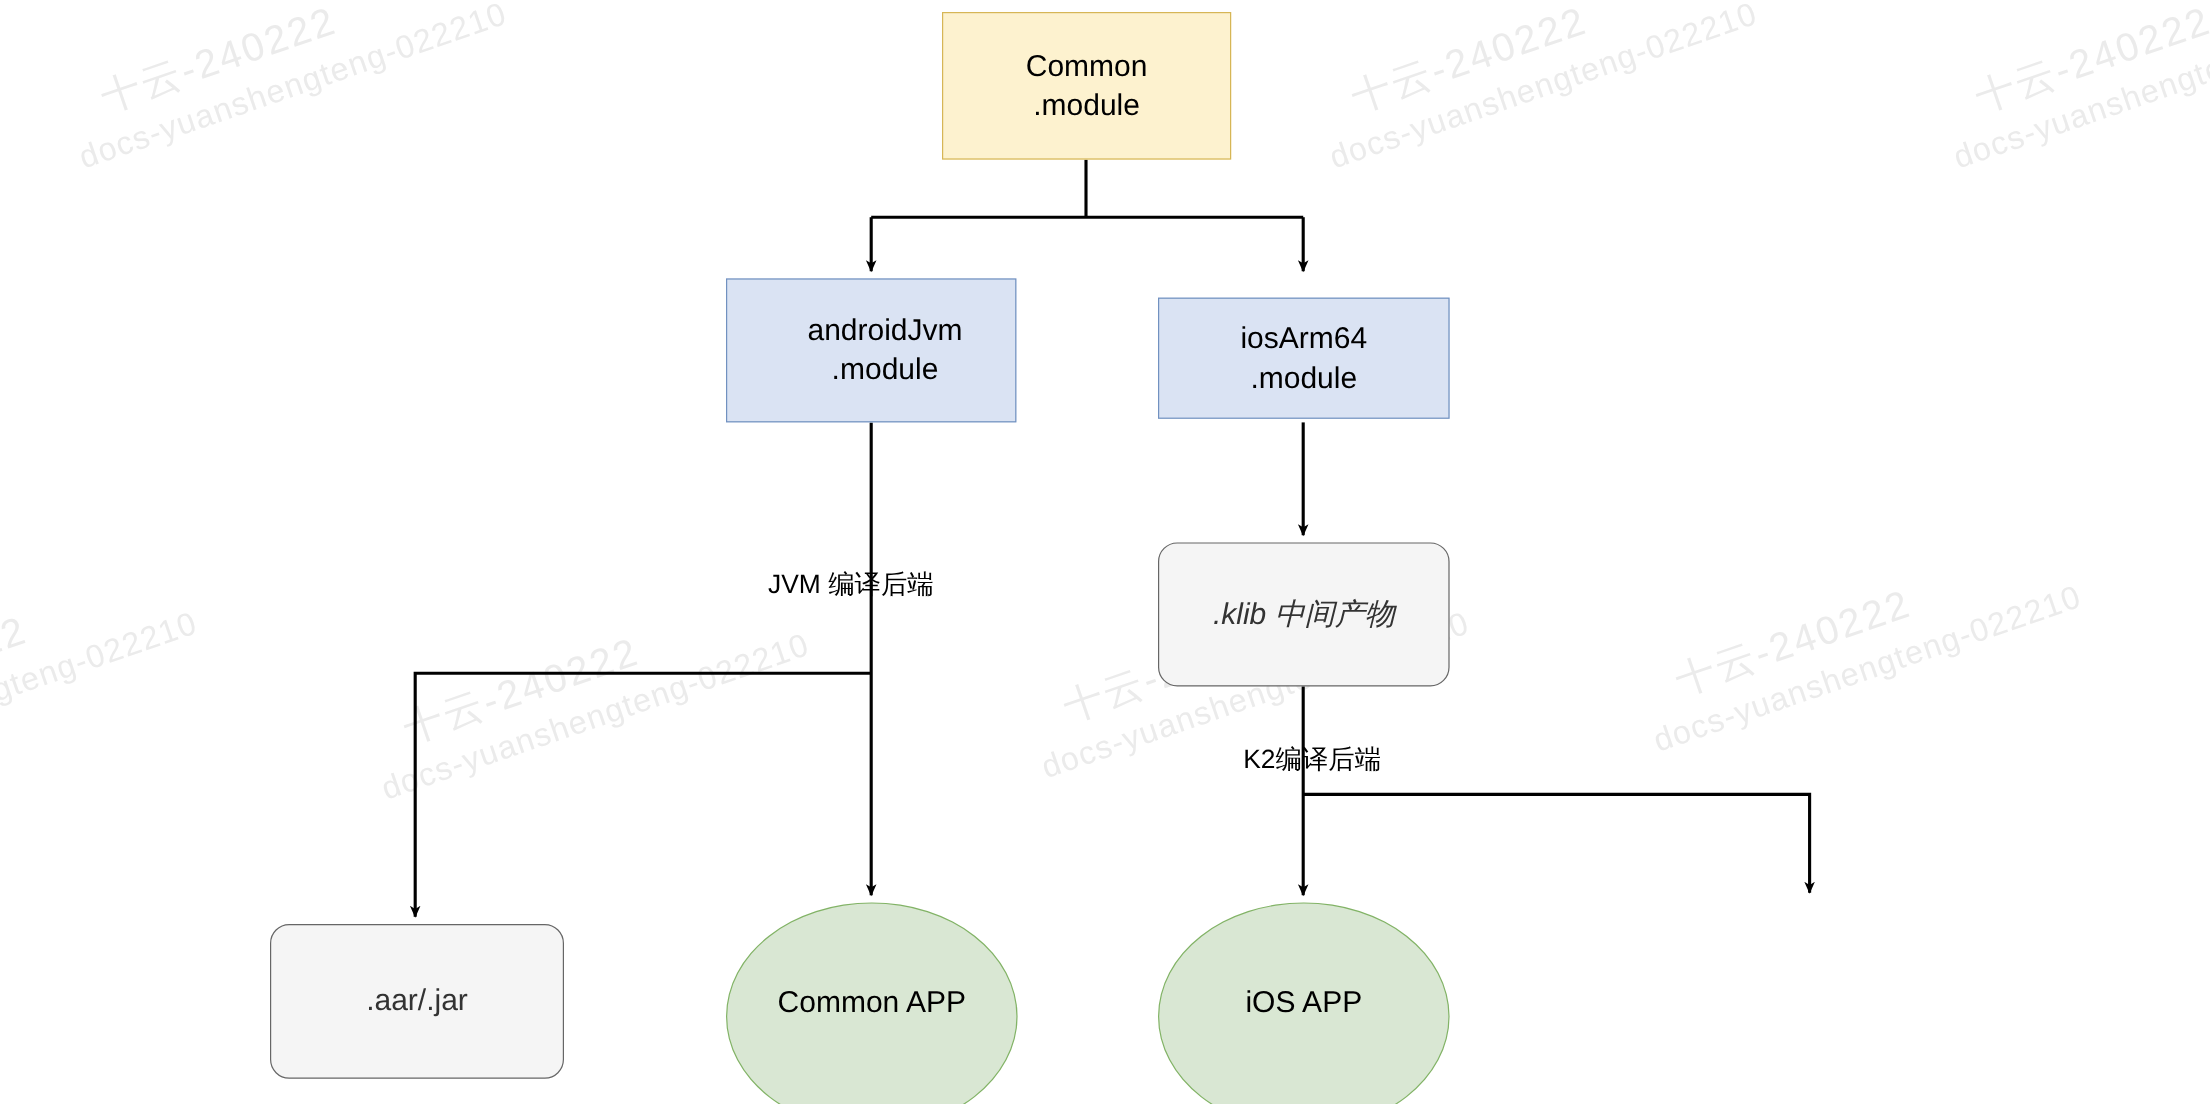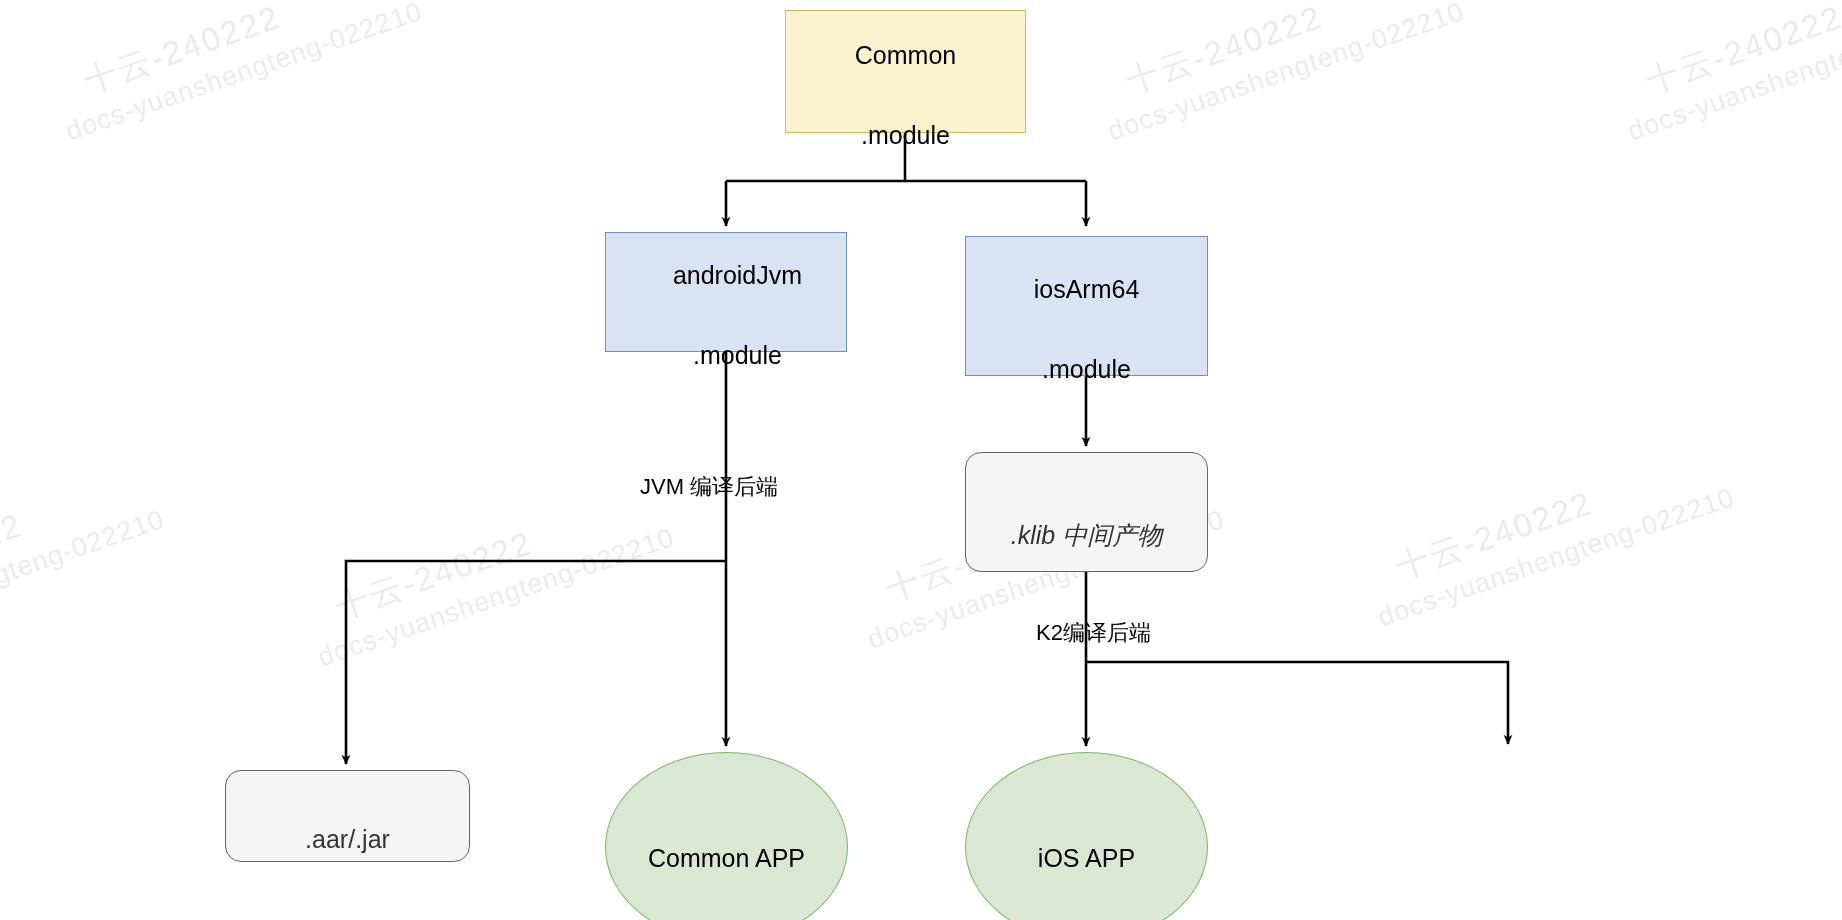--- a/index.html
+++ b/index.html
@@ -61,21 +61,21 @@
     box-sizing: border-box;
     display: flex;
     flex-direction: column;
     align-items: center;
     justify-content: center;
     text-align: center;
     color: #000000;
     font-size: 25px;
     line-height: 1.32;
   }
-  .node .line { display: block; margin-top: 47px; }
+  .node .line { display: block; }
 
   .node.rect-yellow {
     background: #fdf2cf;
     border: 1.6px solid #d6b656;
   }
   .node.rect-blue {
     background: #dae3f3;
     border: 1.6px solid #7191c0;
   }
   .node.round-gray {
@@ -159,30 +159,30 @@
     <div class="node rect-yellow" style="left:785px; top:10px; width:241px; height:123px;">
       <span class="line">Common</span>
       <span class="line">.module</span>
     </div>
 
     <div class="node rect-blue" style="left:605px; top:232px; width:242px; height:120px;padding-left:23px;">
       <span class="line">androidJvm</span>
       <span class="line">.module</span>
     </div>
 
-    <div class="node rect-blue" style="left:965px; top:236px; width:243px; height:140px;">
+    <div class="node rect-blue" style="left:965px; top:248px; width:243px; height:101px;">
       <span class="line">iosArm64</span>
       <span class="line">.module</span>
     </div>
 
     <div class="node round-gray" style="left:965px; top:452px; width:243px; height:120px;font-style:italic;">
       <span class="line">.klib 中间产物</span>
     </div>
 
-    <div class="node round-gray" style="left:225px; top:770px; width:245px; height:92px;">
+    <div class="node round-gray" style="left:225px; top:770px; width:245px; height:129px;">
       <span class="line">.aar/.jar</span>
     </div>
 
     <div class="node ellipse-green" style="left:605px; top:752px; width:243px; height:190px;">
       <span class="line" style="margin-bottom:24px;">Common APP</span>
     </div>
 
     <div class="node ellipse-green" style="left:965px; top:752px; width:243px; height:190px;">
       <span class="line" style="margin-bottom:24px;">iOS APP</span>
     </div>

